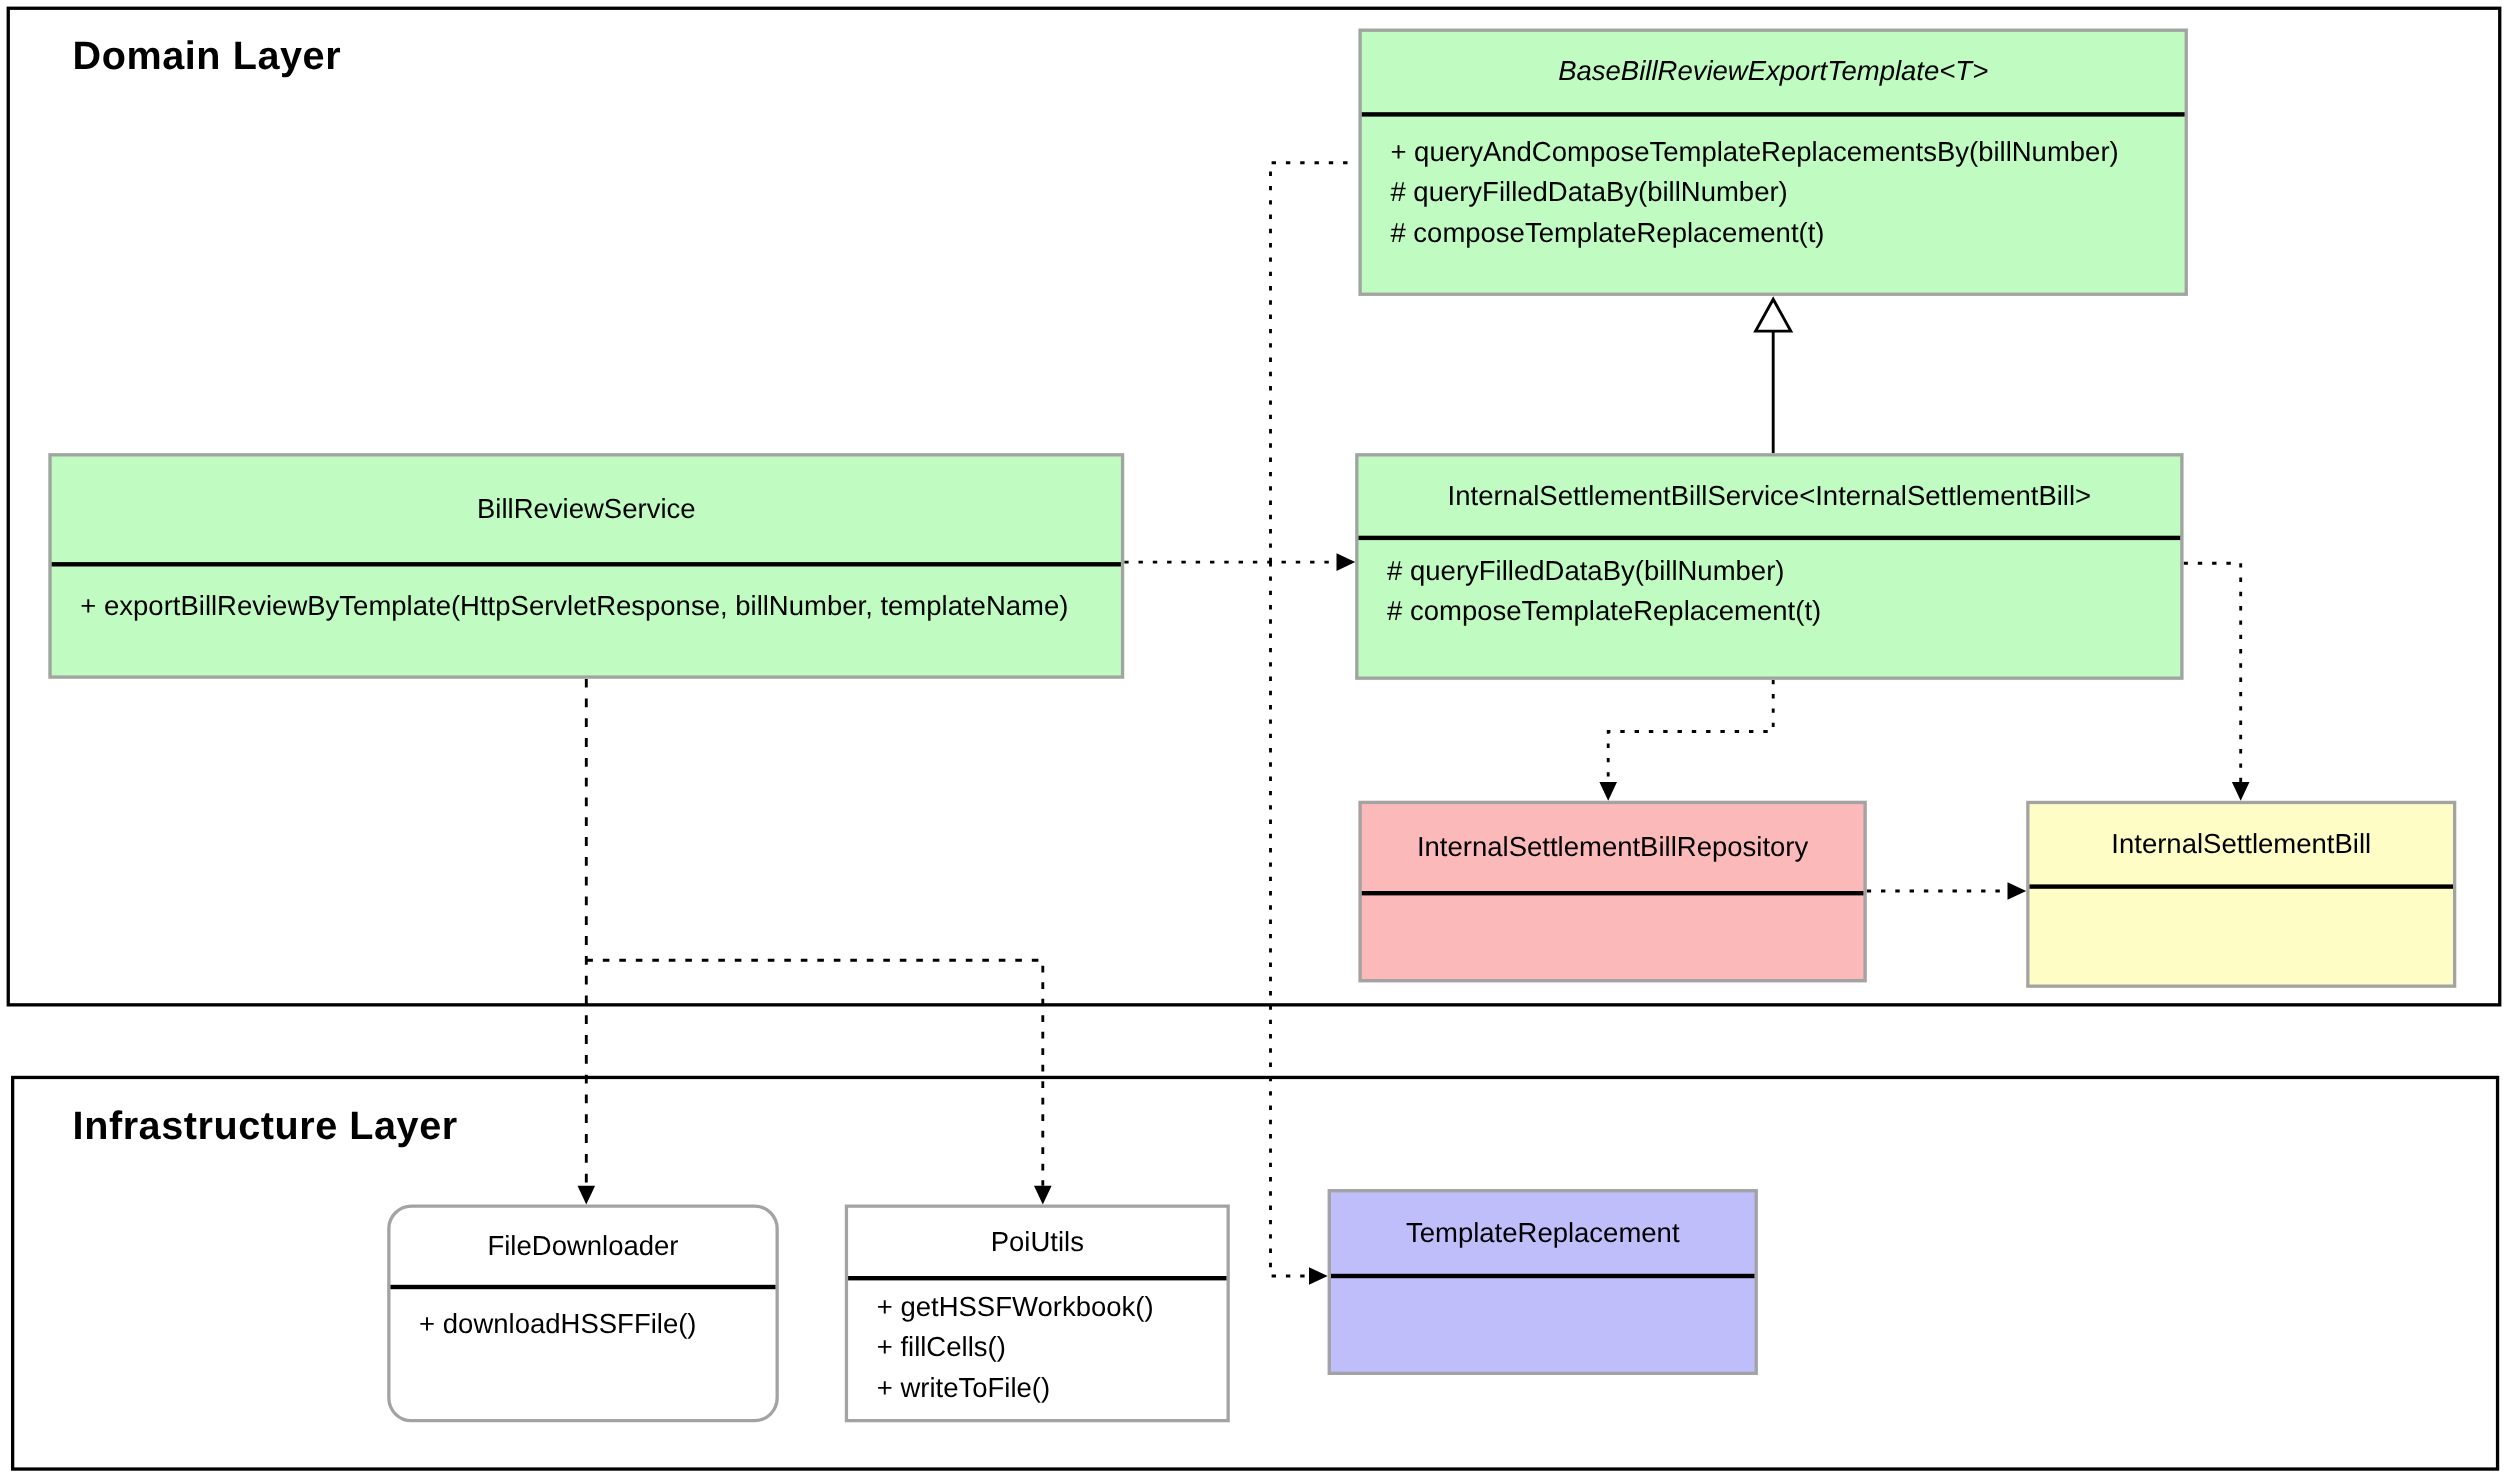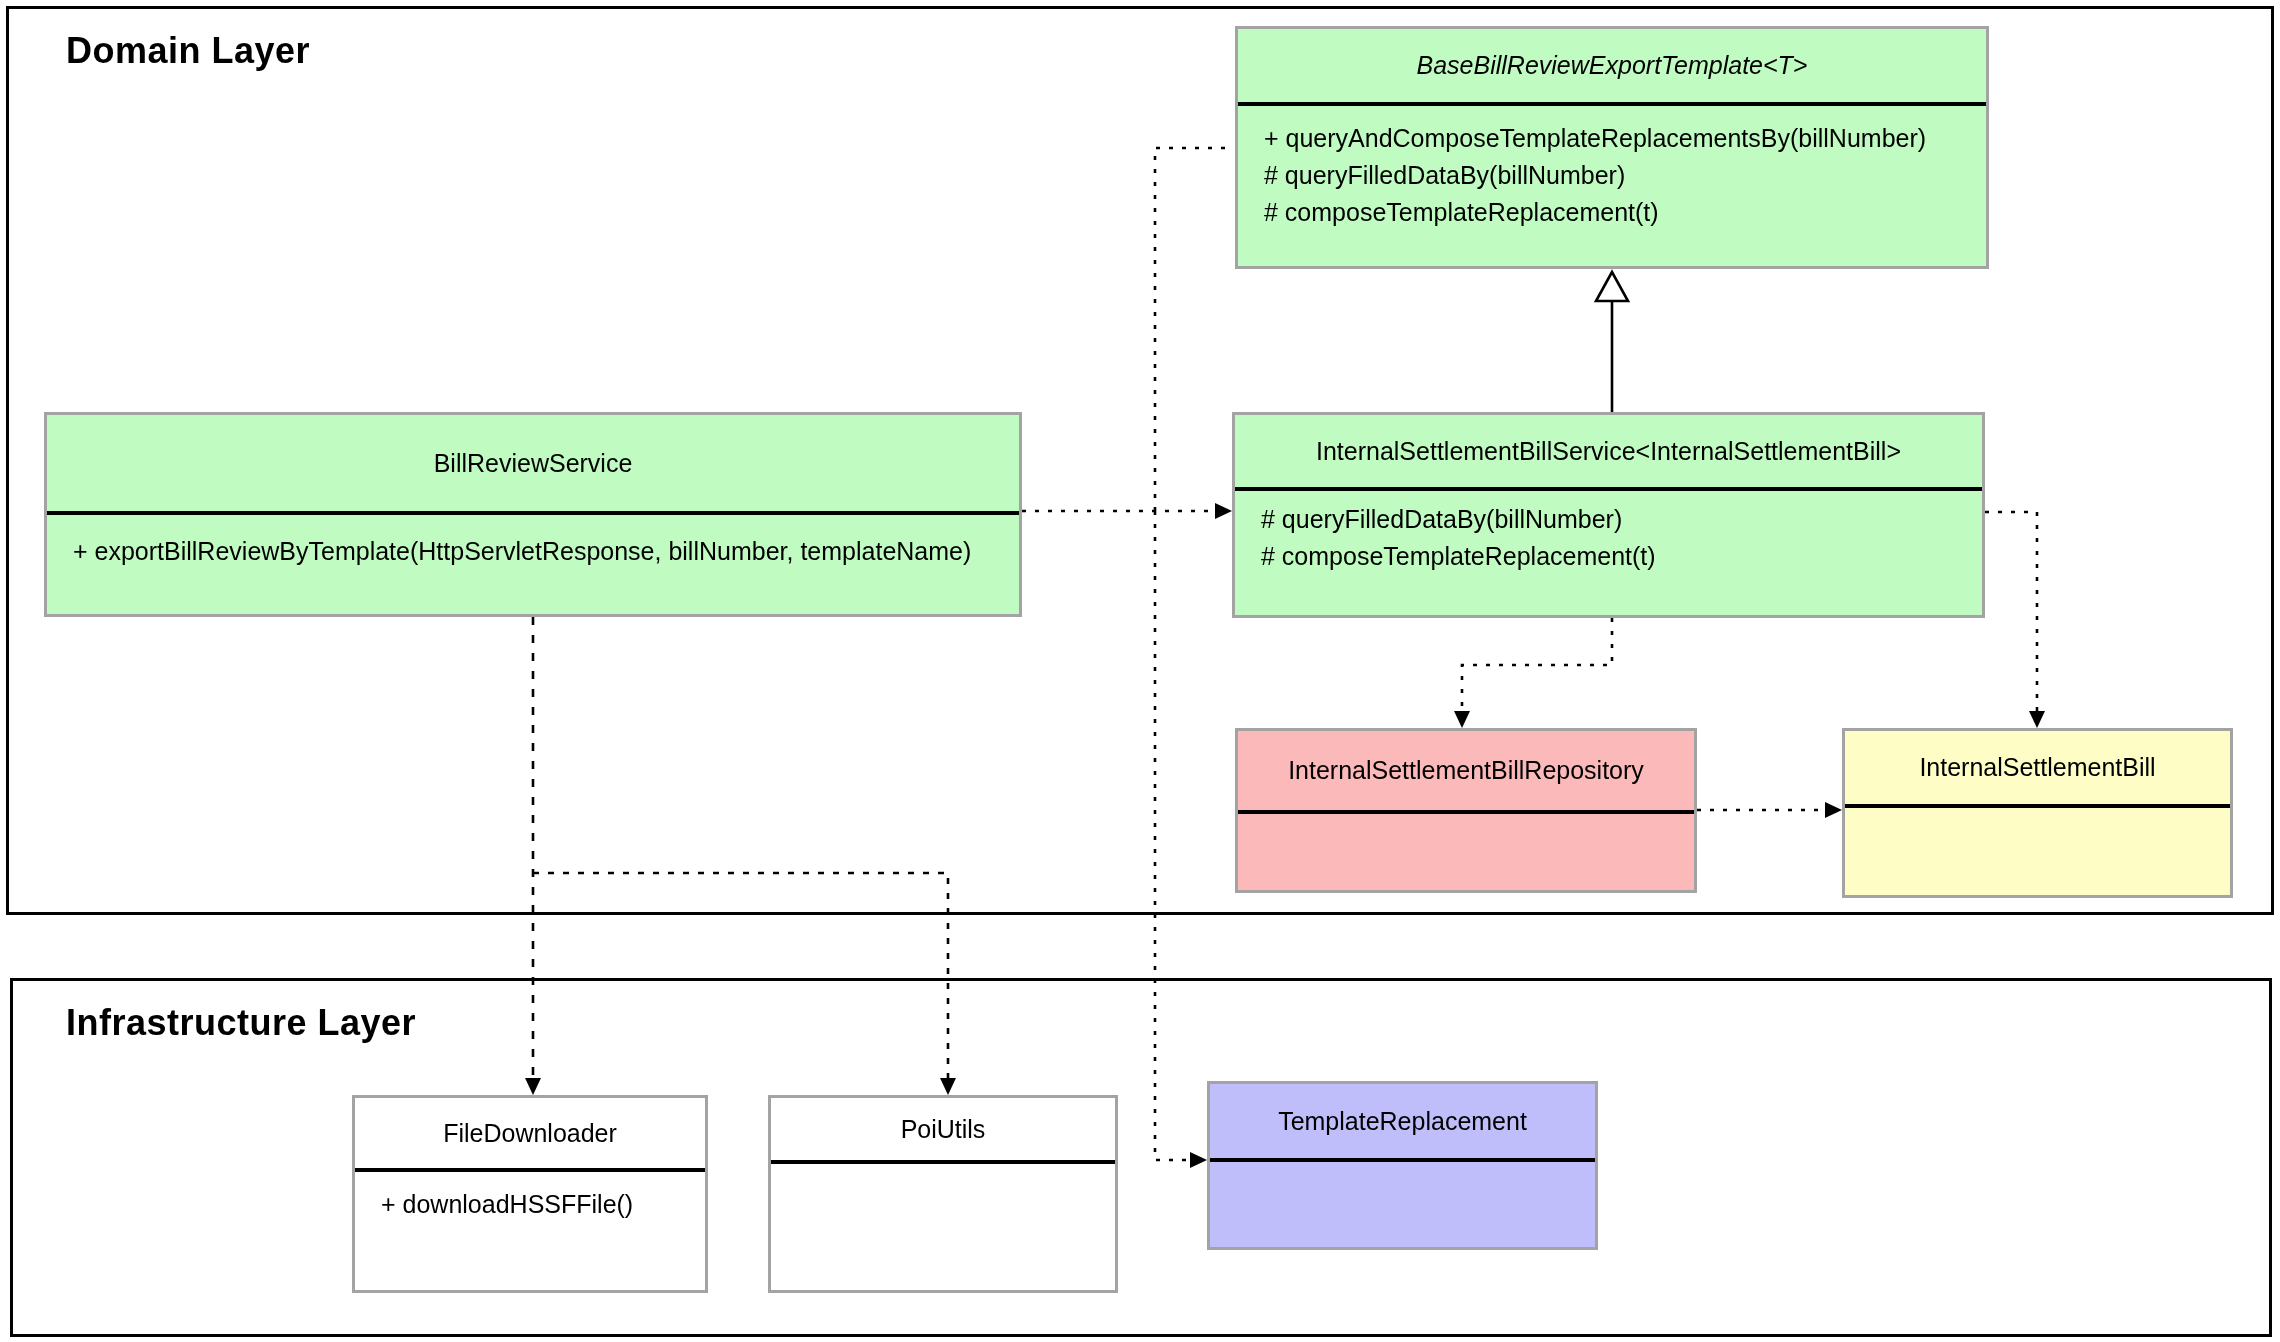--- a/index.html
+++ b/index.html
@@ -45,21 +45,21 @@
   #class-iss .uml-title{height:76px;}
   #class-iss .uml-body{padding-top:10px;}
 
   #class-repo{left:1235px;top:728px;width:462px;height:165px;}
   #class-repo .uml-title{height:83px;}
   #class-repo .uml-body{padding-top:10px;}
 
   #class-isb{left:1842px;top:728px;width:391px;height:170px;}
   #class-isb .uml-title{height:77px;}
 
-  #class-fd{left:352px;top:1095px;width:356px;height:198px;}
+  #class-fd{left:352px;top:1095px;width:356px;height:198px;border-radius:22px;}
   #class-fd .uml-title{height:74px;}
   #class-fd .uml-body{padding-top:14px;}
 
   #class-poi{left:768px;top:1095px;width:350px;height:198px;}
   #class-poi .uml-title{height:66px;}
   #class-poi .uml-body{padding-top:6px;}
 
   #class-tr{left:1207px;top:1081px;width:391px;height:169px;}
   #class-tr .uml-title{height:78px;}
 </style>
@@ -153,18 +153,23 @@
 
 <div class="uml-class" id="class-fd" style="background: rgb(255, 255, 255);">
   <div class="uml-title">FileDownloader</div>
   <div class="uml-body">
     <div class="uml-method">+ downloadHSSFFile()</div>
   </div>
 </div>
 
 <div class="uml-class" id="class-poi" style="background: rgb(255, 255, 255);">
   <div class="uml-title">PoiUtils</div>
+  <div class="uml-body">
+    <div class="uml-method">+ getHSSFWorkbook()</div>
+    <div class="uml-method">+ fillCells()</div>
+    <div class="uml-method">+ writeToFile()</div>
+  </div>
 </div>
 
 <div class="uml-class" id="class-tr" style="background: rgb(191, 190, 251);">
   <div class="uml-title">TemplateReplacement</div>
   <div class="uml-body"></div>
 </div>
 
 </body></html>

